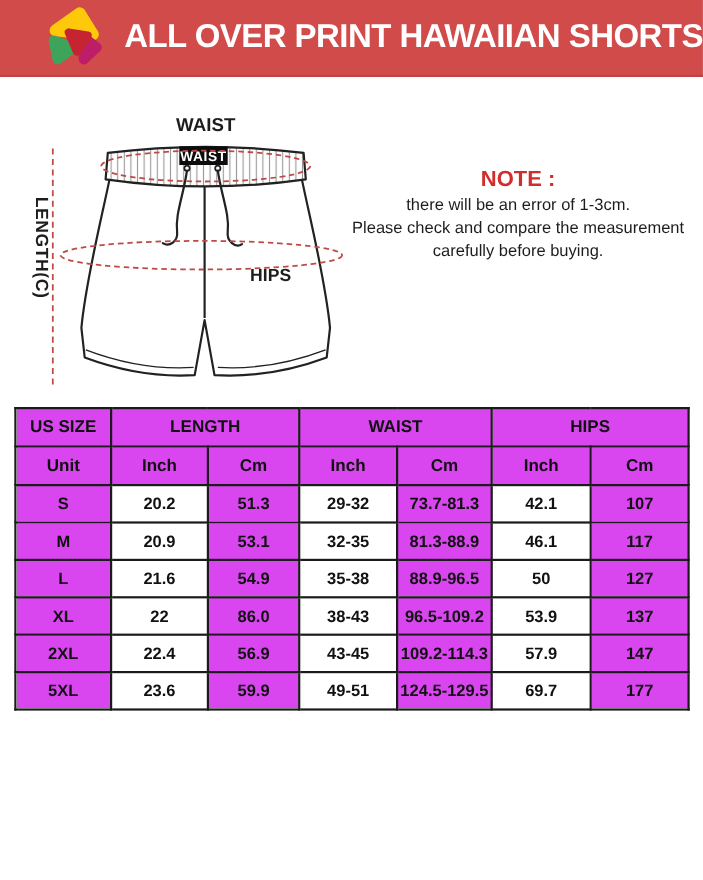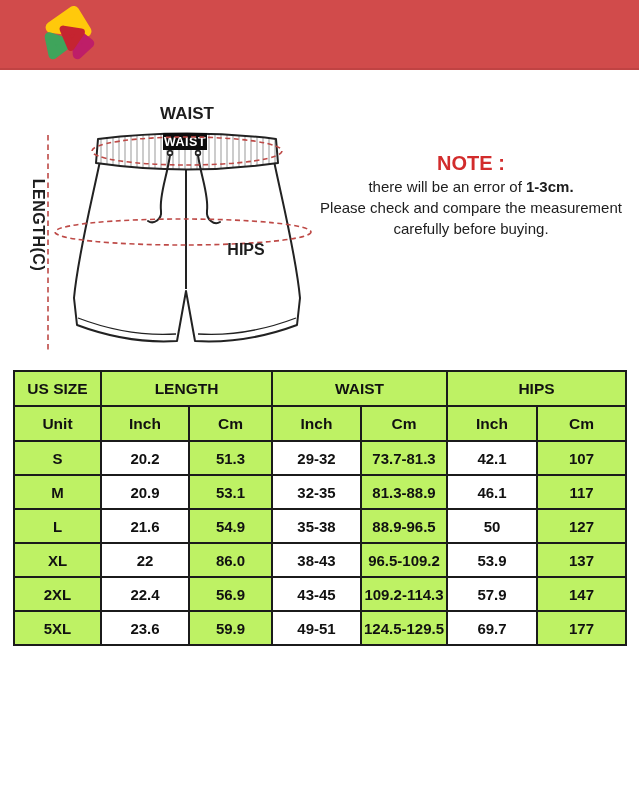--- a/index.html
+++ b/index.html
@@ -23,49 +23,50 @@
     white-space:nowrap;
   }
   
   .shorts-svg { position:absolute; left:20px; top:95px; }
   
   .note {
     position:absolute; left:318px; top:153px; width:306px;
     text-align:center; color:#1d1d1d; font-size:15px; line-height:21px;
   }
   .note-heading { font-weight:bold; font-size:20px; margin-bottom:2px; }
-  .note b { font-weight:bold; }
+  .note b { font-weight:normal; }
   
   table.size-table {
     position:absolute; left:13px; top:370px; width:612px;
     border-collapse:collapse; table-layout:fixed;
   }
   .size-table th, .size-table td {
     border:2px solid #1b1b1b;
     text-align:center; vertical-align:middle;
     font-weight:bold; color:#111111;
     font-size:15px; padding:0;
     height:32px; overflow:hidden;
   }
   .size-table tr.hdr th { height:33px; font-size:15.5px; }
-  .bg-g { background:#bef264; }
+  .bg-g { background:#d946ef; }
   .bg-w { background:#ffffff; }
 </style>
 </head>
 <body>
 
 <div class="banner">
   <svg width="66" height="58" viewBox="0 0 70 62">
     <g stroke-linejoin="round">
       <path d="M16,24 L40,7 L53,28 Z" fill="#FFC90B" stroke="#FFC90B" stroke-width="12"></path>
       <path d="M14,34 L34,41 L18,53 Z" fill="#3FA45B" stroke="#3FA45B" stroke-width="10"></path>
       <path d="M43,30 L57,41 L44,53 Z" fill="#BE1E68" stroke="#BE1E68" stroke-width="10"></path>
       <path d="M29,26 L48,29 L37,45 Z" fill="#C52430" stroke="#C52430" stroke-width="8"></path>
     </g>
   </svg>
+  <div class="banner-title">ALL OVER PRINT HAWAIIAN SHORTS</div>
 </div>
 
 <svg class="shorts-svg" width="330" height="270" viewBox="0 0 330 270">
   <defs>
     <pattern id="rib" width="6" height="8" patternUnits="userSpaceOnUse">
       <rect width="6" height="8" fill="#ffffff"></rect>
       <line x1="3" y1="0" x2="3" y2="8" stroke="#9a9a9a" stroke-width="1"></line>
     </pattern>
   </defs>
 

